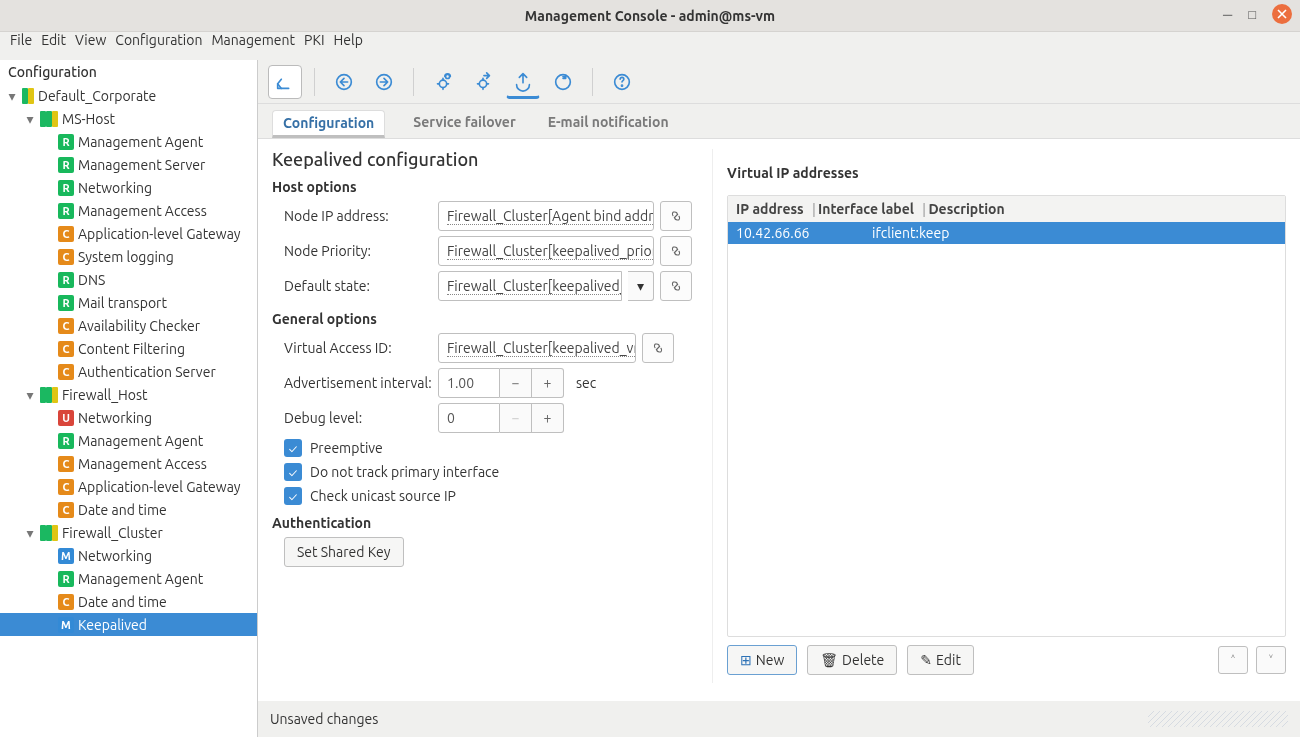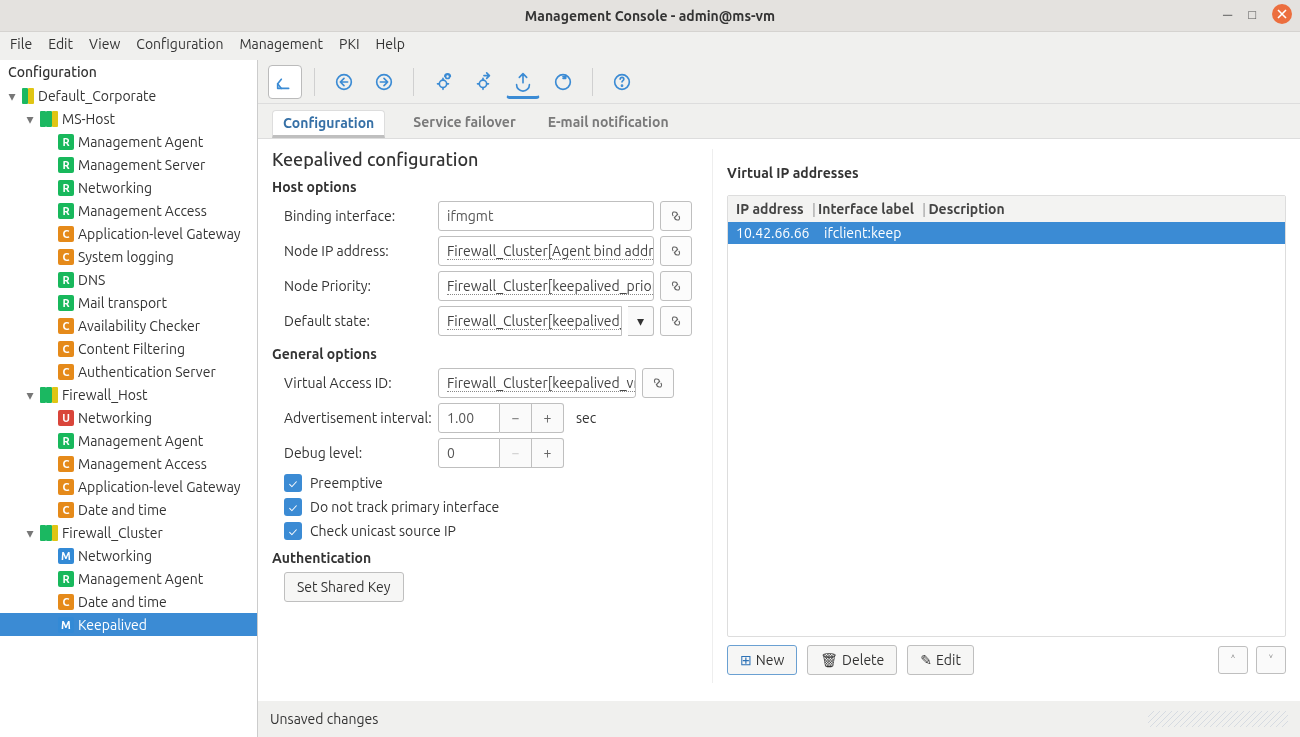--- a/index.html
+++ b/index.html
@@ -33,21 +33,21 @@
   .titlebar{
     height:32px;display:flex;align-items:center;justify-content:center;
     background:#e4e2df;border-bottom:1px solid #d5d3d0;
     position:relative;font-weight:600;
   }
   .win-controls{position:absolute;right:8px;top:4px;display:flex;gap:16px;align-items:center;}
   .win-btn{width:20px;height:20px;border-radius:50%;display:flex;align-items:center;justify-content:center;}
   .win-close{background:#ec6e3e;color:#fff;}
   .win-icon{font-size:13px;color:#555;}
   
-  .menubar{height:28px;display:flex;align-items:flex-start;gap:16px;padding:4px 10px;background:var(--bg);}
+  .menubar{height:28px;display:flex;align-items:flex-end;gap:9px;padding:12px 10px;background:var(--bg);}
   .menubar span{cursor:default;}
   
   .main{flex:1;display:flex;min-height:0;}
   .sidebar{width:258px;min-width:258px;display:flex;flex-direction:column;background:#fff;border-right:1px solid var(--border);}
   .side-title{padding:4px 8px;font-weight:500;}
   .tree{flex:1;overflow:auto;}
   .tree-row{display:flex;align-items:center;height:23px;padding-right:6px;white-space:nowrap;gap:4px;}
   .tree-row.selected{background:var(--blue-sel);color:#fff;}
   .exp{width:12px;display:inline-flex;justify-content:center;color:#777;}
   .node-ico{display:inline-flex;gap:0;}
@@ -85,21 +85,21 @@
   .numbox .pm:last-child{border-radius:0 3px 3px 0;}
   .numbox .pm.dis{color:#c8c8c8;}
   .chk-row{display:flex;align-items:center;gap:8px;padding-left:12px;margin:6px 0;}
   .chk{width:18px;height:18px;border-radius:3px;background:#3b8bd4;display:flex;align-items:center;justify-content:center;color:#fff;font-size:12px;}
   .btn{height:30px;padding:0 12px;border:1px solid #bfbfbf;border-radius:3px;background:#f6f6f5;display:inline-flex;align-items:center;gap:4px;}
   
   .iptable{flex:1;border:1px solid var(--border-light);border-radius:2px;margin-top:8px;display:flex;flex-direction:column;min-height:0;}
   .ipth{display:flex;padding:5px 8px;background:#f3f3f2;color:#444;font-weight:600;}
   .ipth .col{padding-right:6px;}
   .ipth .sep{color:#bbb;padding:0 2px;}
-  .iprow{display:flex;padding:3px 8px;background:var(--blue-sel);color:#fff;}
+  .iprow{display:flex;padding:3px 8px;background:var(--blue-sel);color:#fff;gap:48px;}
   .iprow .c1{width:88px;}
   .btm-btns{display:flex;gap:10px;padding:8px 0;align-items:center;}
   .btm-btns .nav{margin-left:auto;display:flex;gap:8px;}
   .nbtn{width:30px;height:28px;border:1px solid #bfbfbf;border-radius:3px;background:#fafafa;display:flex;align-items:center;justify-content:center;color:#777;}
   .status{height:36px;padding:3px 12px;background:var(--bg);display:flex;align-items:center;justify-content:space-between;}
   .resize{width:140px;height:16px;background:linear-gradient(135deg,transparent 46%,#d6dbe2 46% 54%,transparent 54%) 0 0/6px 6px;}
   .link-svg{width:16px;height:16px;}
   .link-svg *{stroke:#666;fill:none;stroke-width:1.6;}
 </style>
 </head>
@@ -336,29 +336,20 @@
       <div class="tab">Service failover</div>
       <div class="tab">E-mail notification</div>
     </div>
 
     <div class="page">
       <div class="left-col">
         <h2 class="page-title">Keepalived configuration</h2>
 
         <h3 class="sect">Host options</h3>
 
-        <div class="form-row">
-          <div class="form-label">Binding interface:</div>
-          <div class="inp">ifmgmt</div>
-          <div class="link-btn">
-            <svg class="link-svg" viewBox="0 0 24 24">
-                <path d="M9 15l6-6M8 12a4 4 0 010-6l2-0a4 4 0 014 4M16 12a4 4 0 010 6l-2 0a4 4 0 01-4-4"></path>
-              </svg>
-          </div>
-        </div>
 
         <div class="form-row">
           <div class="form-label">Node IP address:</div>
           <div class="inp linked" style="max-width:232px;">
               <span>Firewall_Cluster[Agent bind address]</span>
             </div>
           <div class="link-btn">
             <svg class="link-svg" viewBox="0 0 24 24">
                 <path d="M9 15l6-6M8 12a4 4 0 010-6l2-0a4 4 0 014 4M16 12a4 4 0 010 6l-2 0a4 4 0 01-4-4"></path>
               </svg>

